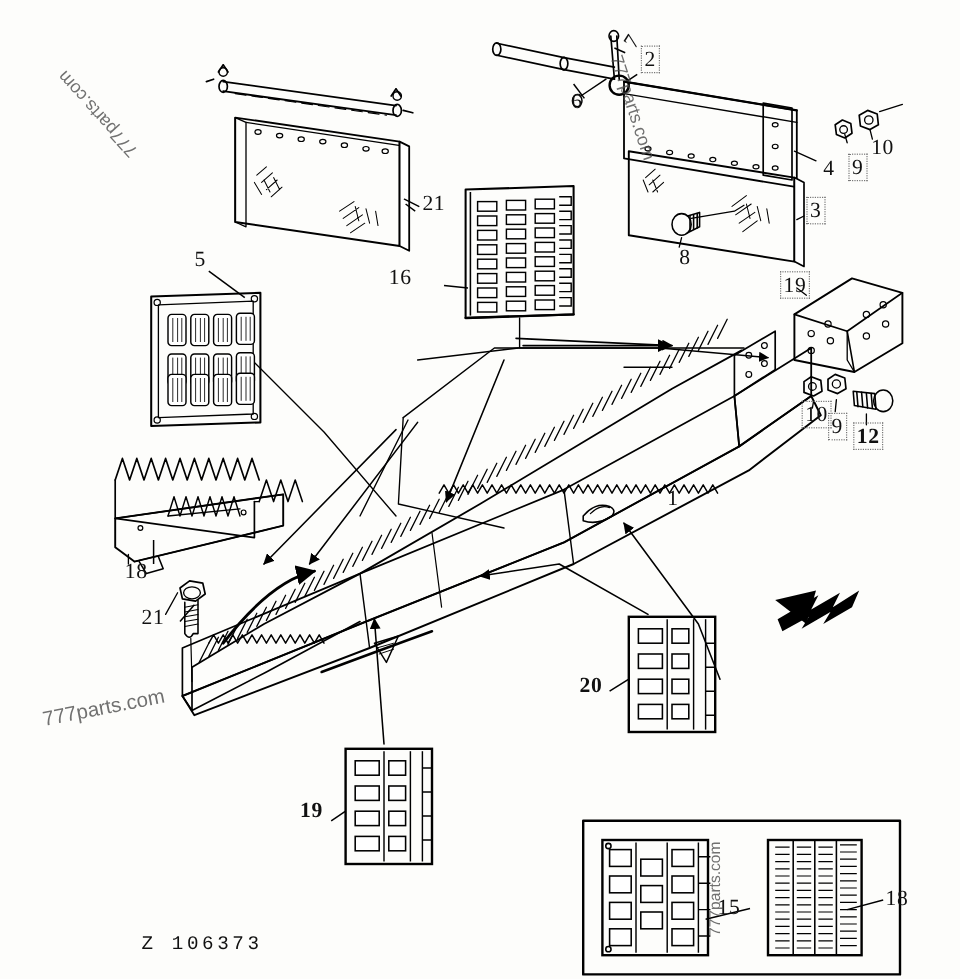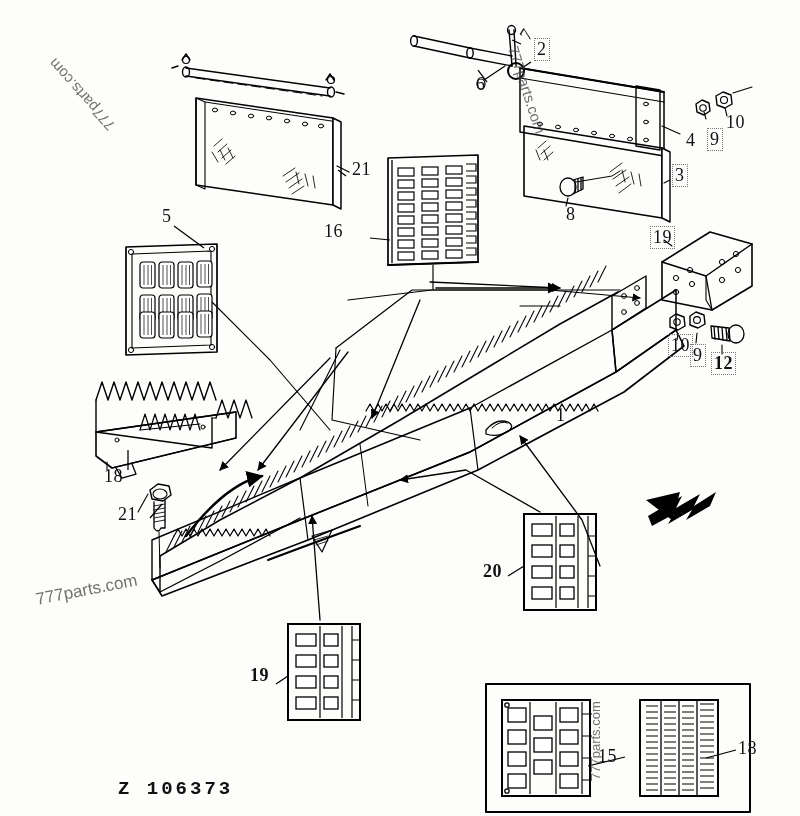--- a/index.html
+++ b/index.html
@@ -3,22 +3,22 @@
 <meta charset="utf-8">
 <style>
   html,body{margin:0;padding:0;background:#fff;}
   body{width:800px;height:816px;overflow:hidden;
        font-family:"Liberation Serif",serif;color:#000;}
   #sheet{position:relative;width:800px;height:816px;background:#fdfdfb;}
   svg.layer{position:absolute;left:0;top:0;width:800px;height:816px;}
   .cal{position:absolute;font-family:"Liberation Serif",serif;font-size:18px;
        font-weight:400;letter-spacing:.5px;color:#111;white-space:nowrap;}
   .cal.box{border:1px dotted #777;padding:0 2px;}
-  .dno{position:absolute;left:118px;top:778px;font-size:19px;letter-spacing:3px;
-       font-family:"Liberation Mono",monospace;color:#111;font-weight:bold;}
+  .dno{position:absolute;left:118px;top:778px;font-size:16px;letter-spacing:3px;
+       font-family:"Liberation Mono",monospace;color:#111;}
   .wm{position:absolute;color:#4a4a4a;font-family:"Liberation Sans",sans-serif;
       opacity:.78;white-space:nowrap;}
   .wm1{left:36px;top:590px;font-size:17px;transform:rotate(-11deg);transform-origin:left center;}
   .wm2{left:112px;top:120px;font-size:15px;transform:rotate(-132deg);transform-origin:left center;}
   .wm3{left:521px;top:44px;font-size:15px;transform:rotate(72deg);transform-origin:left top;}
   .wm4{left:588px;top:780px;font-size:13px;transform:rotate(-90deg);transform-origin:left top;}
 </style>
 </head>
 <body>
 

